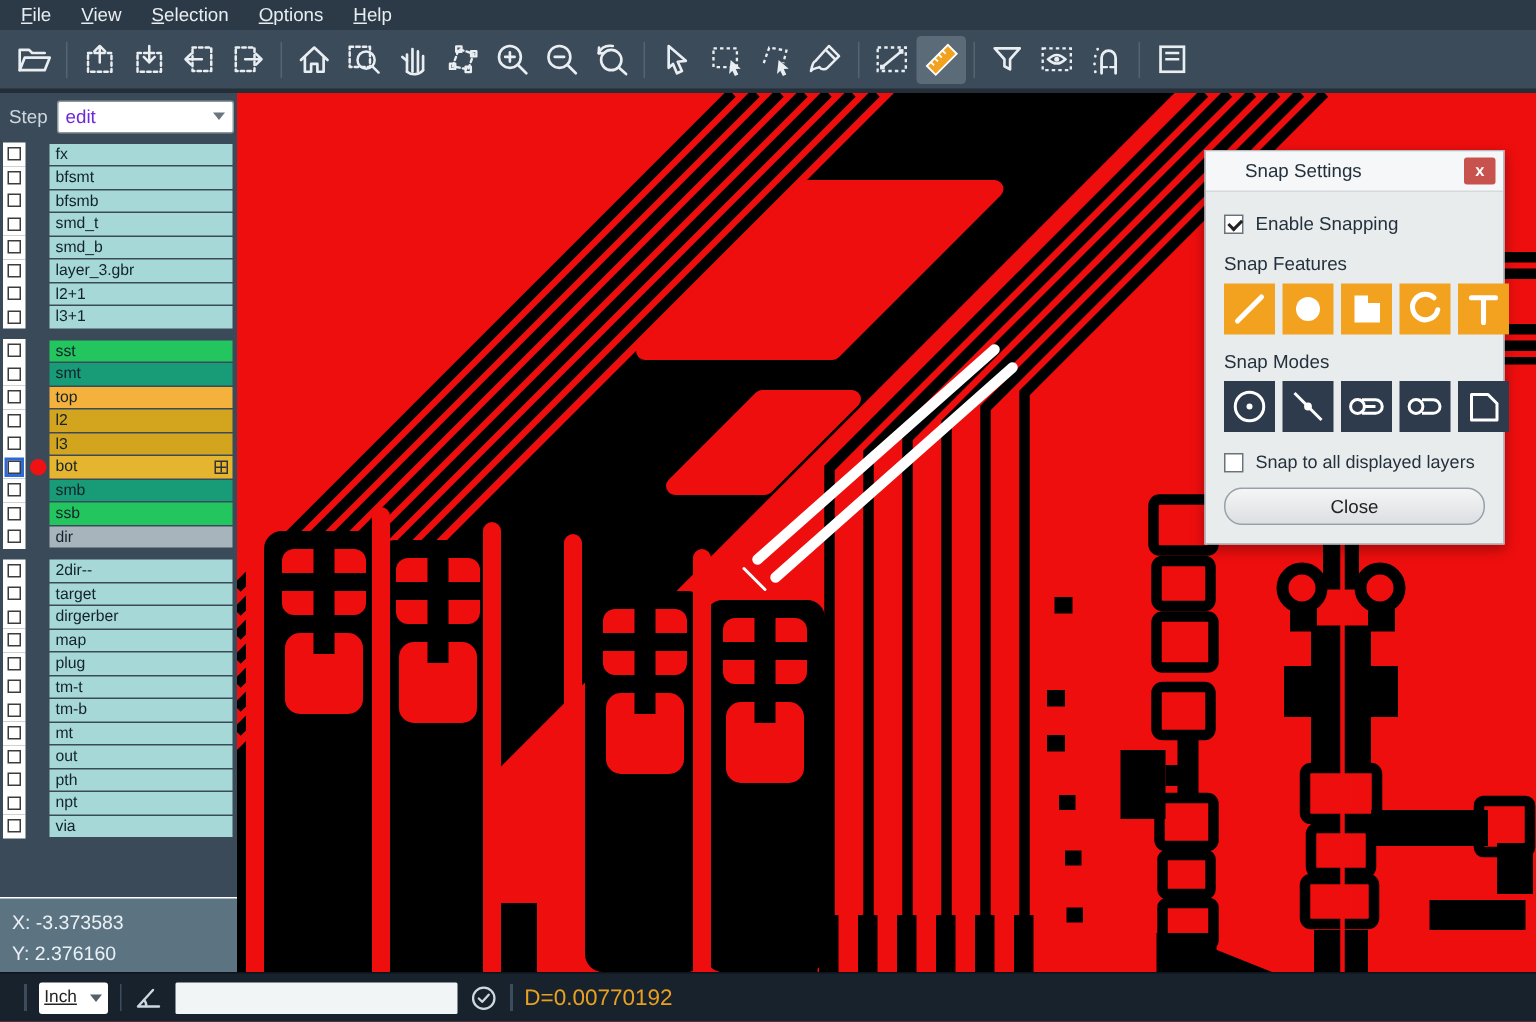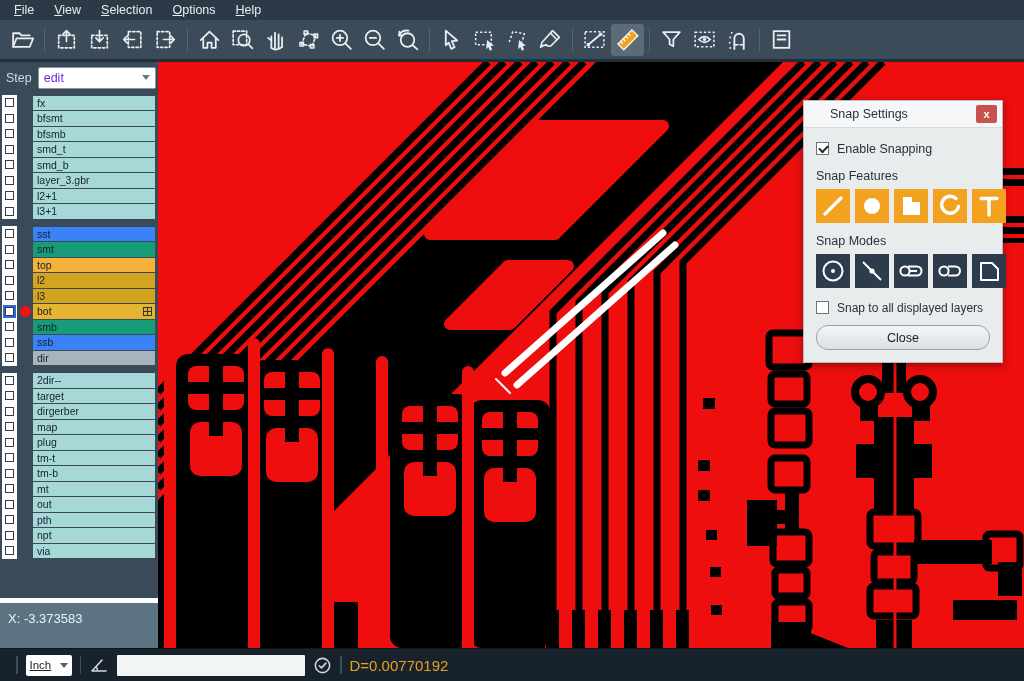--- a/index.html
+++ b/index.html
@@ -32,26 +32,26 @@
   .layer-group { margin-bottom:7px; }
   .layer-row { display:flex; align-items:center; height:15.5px; }
   .check-cell { width:15px; height:15.5px; margin-left:2px; background:#fff; display:flex; align-items:center; justify-content:center; }
   .cbox { width:9px; height:9px; background:#fff; border:1.5px solid #3c3c3c; }
   .check-cell.sel .cbox { box-shadow:0 0 0 2px #2b6bd8; }
   .gap-cell { width:16px; display:flex; align-items:center; justify-content:center; }
   .red-dot { width:11px; height:11px; border-radius:50%; background:#f01212; }
   .layer-label { flex:1; margin-right:3px; height:14.5px; line-height:14.5px; font-size:10.5px; color:#13222c;
     padding-left:4px; display:flex; align-items:center; justify-content:space-between; }
   .layer-label span { line-height:14.5px; }
-  .col-cyan{background:#a6d8d8}.col-white{background:#3b82f6}.col-green{background:#179c77}
+  .col-cyan{background:#a6d8d8}.col-white{background:#22c55e}.col-green{background:#179c77}
   .col-amber{background:#f4b23c}.col-gold{background:#d3a41e}.col-bot{background:#e6b52f}.col-gray{background:#a8b4bc}
   .grid-icon { width:9px; height:9px; margin-right:3px; border:1px solid #333;
     background:linear-gradient(#333,#333) center/1px 100% no-repeat, linear-gradient(#333,#333) center/100% 1px no-repeat; }
   #xy-panel { position:absolute; left:0; top:536px; width:158px; height:50px; background:#5c7482;
-    border-top:5px solid #ffffff; padding:5px 0 0 8px; color:#eaf1f5; font-size:13px; line-height:21px; }
+    border-top:1px solid #ffffff; padding:5px 0 0 8px; color:#eaf1f5; font-size:13px; line-height:21px; }
 
   
   #canvas { position:absolute; left:158px; top:62px; width:866px; height:586px; background:#ee0e0e; }
 
   
   #bottombar { position:absolute; left:0; top:648px; width:1024px; height:33px; background:#18222c;
     border-top:1px solid #0d141c; display:flex; align-items:center; padding-left:8px; }
   .bb-sep { width:1.5px; height:18px; background:#3c4c5c; margin:0 8px; }
   #unit-select { width:46px; height:21px; background:#fff; border-radius:2px; display:flex; align-items:center;
     justify-content:space-between; padding:0 4px; font-size:11.5px; color:#222;text-decoration:underline; }
@@ -60,21 +60,21 @@
   #distance { color:#e8a020; font-size:15px; }
 
   
   #snap-dialog { position:absolute; left:803px; top:100px; width:200px; background:#e9eced;
     border:1px solid #b5bbc1; box-shadow:0 3px 8px rgba(0,0,0,.35); z-index:10; }
   #dlg-title { position:relative; height:27px; background:#f6f7f8; border-bottom:1px solid #d7dadd;
     display:flex; align-items:center; padding-left:26px; font-size:12.5px; color:#24323d; }
   #dlg-close { position:absolute; right:5px; top:4px; width:21px; height:18px; background:#c8534e; border-radius:2px;
     color:#fff; font-size:11px; font-weight:bold; display:flex; align-items:center; justify-content:center; }
   #dlg-body { padding:10px 12px 12px; }
-  .dlg-row { display:flex; align-items:flex-start; gap:8px; }
+  .dlg-row { display:flex; align-items:flex-end; gap:8px; }
   .dlg-check { width:13px; height:13px; background:#fff; border:1px solid #6a737b; position:relative; flex:none; }
   .dlg-check.checked::after { content:""; position:absolute; left:2px; top:2px; width:7px; height:4px;
     border-left:2px solid #222; border-bottom:2px solid #222; transform:rotate(-45deg); }
   .dlg-label { font-size:12.5px; color:#24323d; }
   .dlg-sec { font-size:12.5px; color:#24323d; margin-top:13px; }
   .btn-row { display:flex; gap:5px; margin-top:6px; }
   .snap-btn { width:34px; height:34px; display:flex; align-items:center; justify-content:center; }
   .snap-btn.orange { background:#f2a21f; }
   .snap-btn.navy { background:#2d3b4d; }
   #dlg-close-btn { margin-top:10px; width:100%; height:25px; border:1px solid #99a1a8; border-radius:12px;
@@ -519,20 +519,21 @@
             </span>
             <span class="gap-cell"></span>
             <div class="layer-label col-cyan">
               <span>via</span>
             </div>
           </div>
         </div>
     </div>
     <div id="xy-panel">
       <div>X: -3.373583</div>
+      <div>Y: 2.376160</div>
     </div>
   </div>
 
   <div id="canvas">
     <svg width="866" height="586" viewBox="0 0 866 586">
       <rect width="866" height="586" fill="#ee0e0e"></rect>
 
       <g stroke="#000" stroke-width="7">
         <line x1="0" y1="330" x2="330" y2="0"></line>
           <line x1="0" y1="346" x2="346" y2="0"></line>

